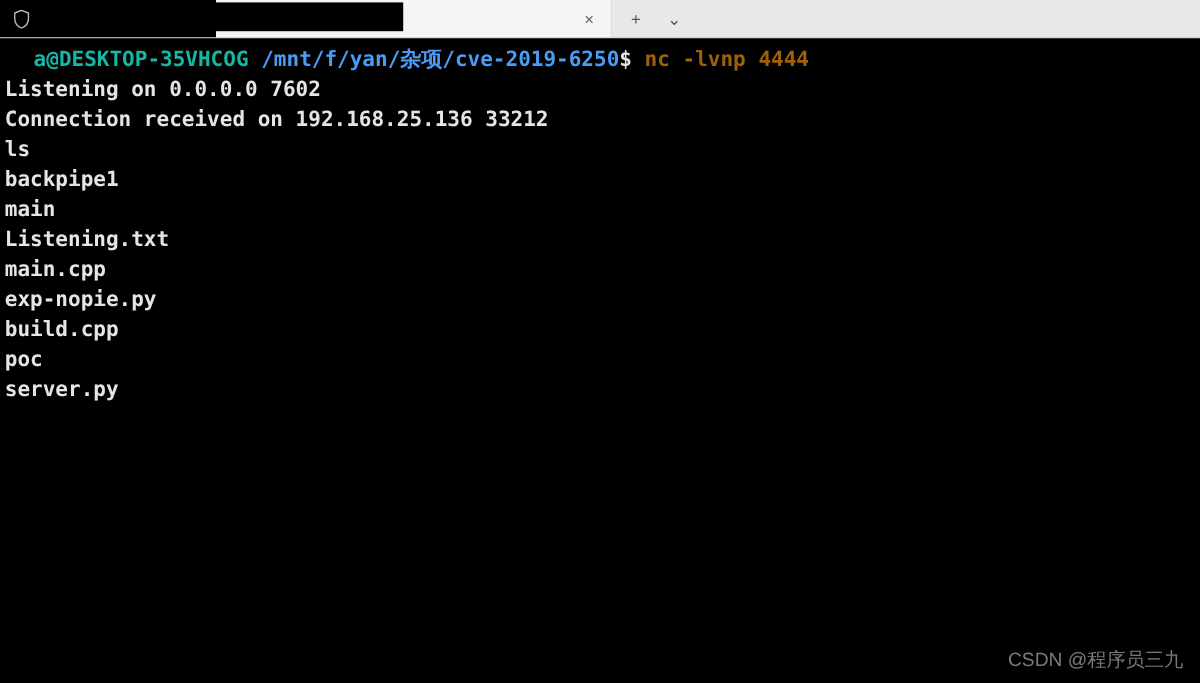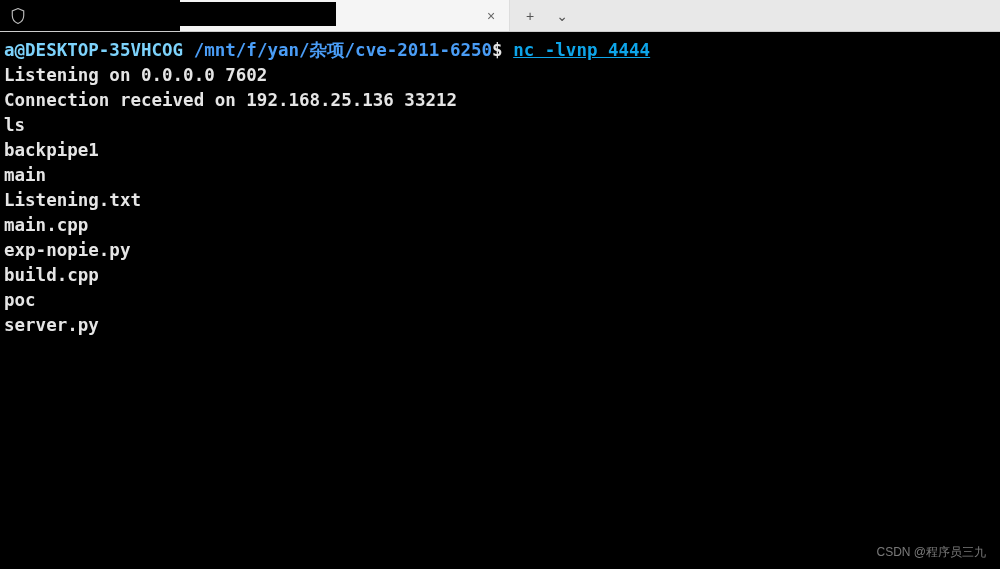--- a/index.html
+++ b/index.html
@@ -78,30 +78,30 @@
     .terminal {
       background: #000;
       color: #e5e5e5;
       font-family: "DejaVu Sans Mono", "Consolas", monospace;
       font-size: 17.5px;
       line-height: 25px;
       padding: 6px 4px;
       white-space: pre;
       font-weight: 600;
     }
-    .prompt-user { color: #7dd3fc; font-weight: bold; }
+    .prompt-user { color: #14b8a6; font-weight: bold; margin-left: 24px; }
     .prompt-path { color: #4a9df6; font-weight: bold; }
     .prompt-symbol { color: #e5e5e5; }
-    .cmd { color: #0ea5e9; text-decoration: underline; }
+    .cmd { color: #a16207; }
     .watermark {
       position: absolute;
       right: 14px;
       bottom: 8px;
       color: rgba(200,200,200,0.6);
-      font-size: 12px;
+      font-size: 16px;
       font-family: sans-serif;
       pointer-events: none;
     }
     .blackstrip {
       position: absolute;
       top: 2px;
       left: 36px;
       width: 300px;
       height: 24px;
       background: #000;
@@ -126,21 +126,21 @@
     <span class="tab-icon tux-icon">🐧</span>
     <span class="title">..cve-2019-6250</span>
     <span class="close" style="color:#666">×</span>
   </div>
   <div class="tab-actions">
     <div class="tab-action">+</div>
     <div class="tab-action">⌄</div>
   </div>
 </div>
 
-<div class="terminal"><span class="prompt-user">a@DESKTOP-35VHCOG</span> <span class="prompt-path">/mnt/f/yan/杂项/cve-2011-6250</span><span class="prompt-symbol">$</span> <span class="cmd">nc -lvnp 4444</span>
+<div class="terminal"><span class="prompt-user">a@DESKTOP-35VHCOG</span> <span class="prompt-path">/mnt/f/yan/杂项/cve-2019-6250</span><span class="prompt-symbol">$</span> <span class="cmd">nc -lvnp 4444</span>
 <span>Listening on 0.0.0.0 7602</span>
 <span>Connection received on 192.168.25.136 33212</span>
 <span>ls</span>
 <span>backpipe1</span>
 <span>main</span>
 <span>Listening.txt</span>
 <span>main.cpp</span>
 <span>exp-nopie.py</span>
 <span>build.cpp</span>
 <span>poc</span>

